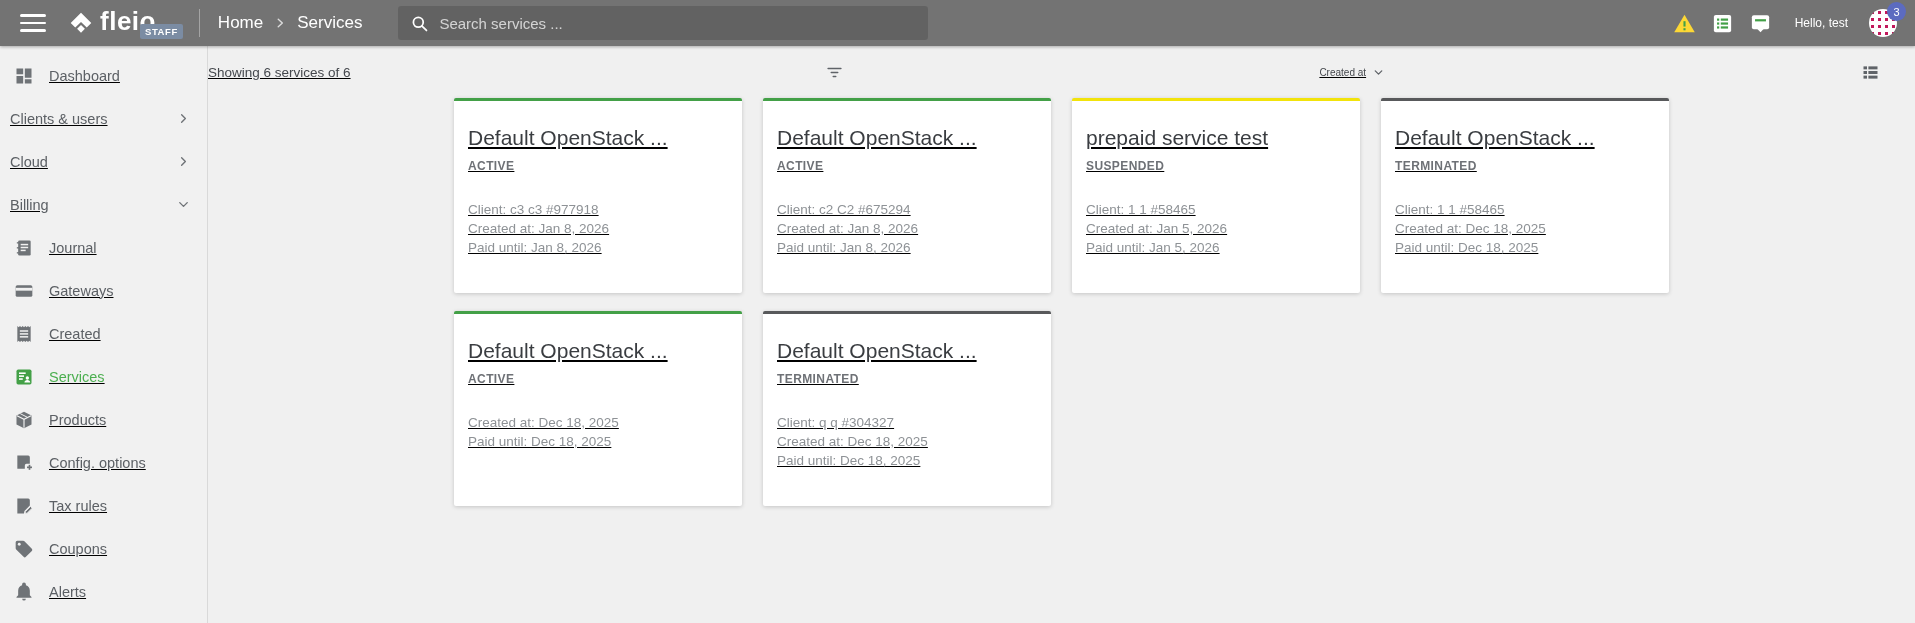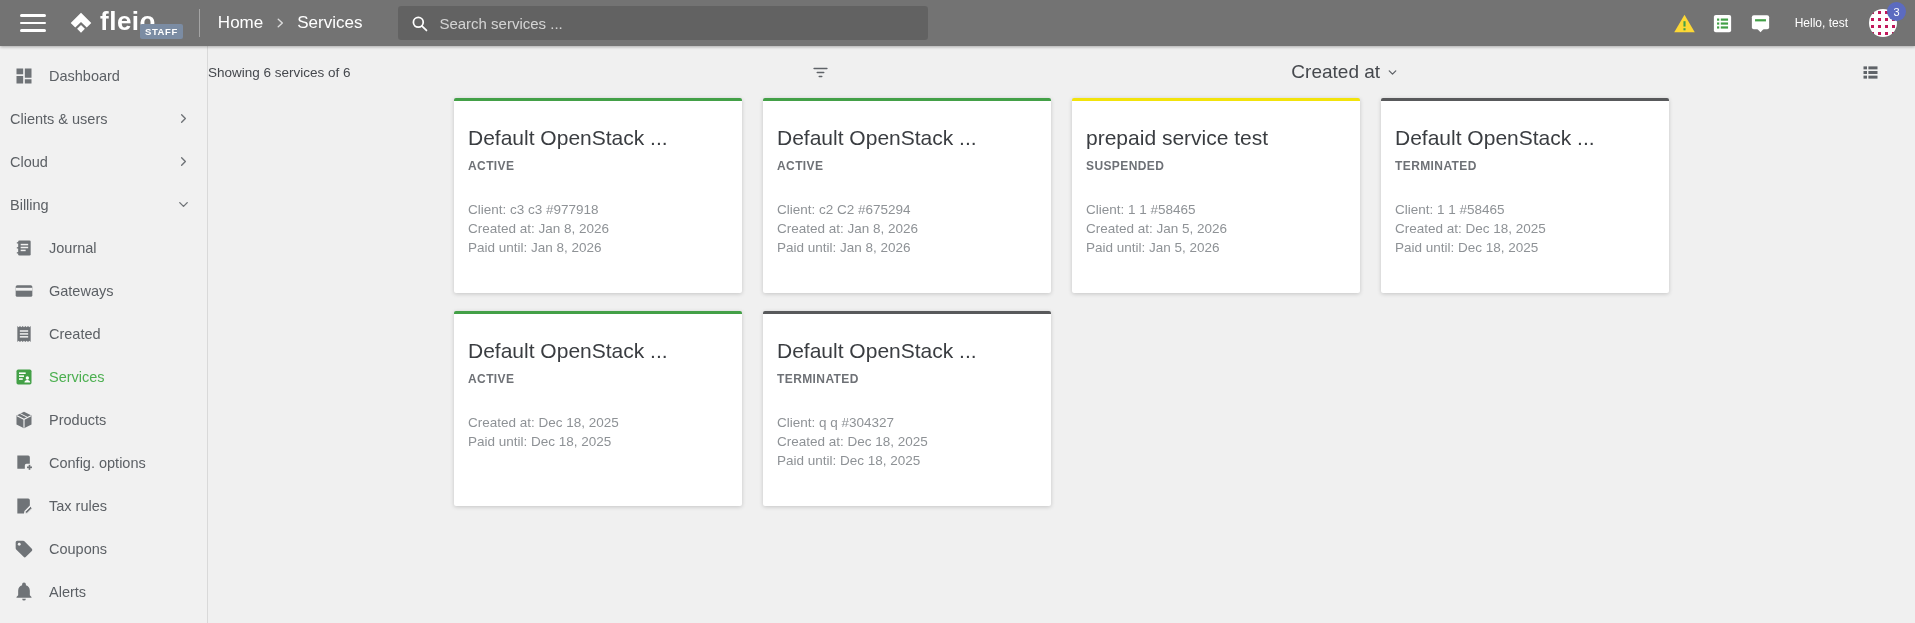--- a/index.html
+++ b/index.html
@@ -32,36 +32,36 @@
   .tb-icon { display:flex; cursor:pointer; }
   .greeting { font-size:12px; margin:0 6px 0 8px; white-space:nowrap; }
   .avatar { width:28px; height:28px; border-radius:50%; background-color:#fff;
     background-image:radial-gradient(#c2185b 1.5px, transparent 2px);
     background-size:7px 7px; position:relative; cursor:pointer; flex-shrink:0; }
   .avatar-badge { position:absolute; top:-7px; right:-9px; width:19px; height:19px;
     border-radius:50%; background:#5c6bc0; color:#fff; font-size:11px;
     display:flex; align-items:center; justify-content:center; }
 
   
-  .shell { display:flex; height:577px; }
+  .shell { display:flex; height:577px;text-decoration:underline; }
   .sidebar { width:208px; flex-shrink:0; background:#f1f1f1; border-right:1px solid #d9d9d9;
     padding-top:8px; }
   .side-item { height:43px; display:flex; align-items:center; padding:0 16px 0 14px;
     color:#5c6065; font-size:14.5px; cursor:pointer; }
   .side-item .side-icon { width:20px; height:20px; display:flex; margin-right:15px; flex-shrink:0; }
   .side-item.group { padding-left:10px; }
   .side-item .chev { margin-left:auto; display:flex; }
   .side-item.active { color:#4caf50; }
 
   main { flex:1; }
   .toolbar { height:52px; display:flex; align-items:center; justify-content:space-between;
     gap:24px; padding-right:34px; color:#45484d; font-size:13.5px; }
   .tool-icon { display:flex; cursor:pointer; }
   .sort-btn { display:flex; align-items:center; gap:6px; background:none; border:0;
-    font-family:inherit; font-size:19px; color:#45484d; cursor:pointer; }
+    font-family:inherit; font-size:10px; color:#45484d; cursor:pointer; }
 
   .grid { width:1215px; margin:0 auto; display:grid;
     grid-template-columns:repeat(4,288px); gap:18px 21px; }
   .card { background:#fff; height:195px; border-top:3px solid #43a047; border-radius:2px;
     box-shadow:0 1px 4px rgba(0,0,0,.18); padding:25px 16px 0 14px; cursor:pointer; }
   .card-title { font-size:21px; color:#3a3d41; margin-bottom:9px; white-space:nowrap;
     overflow:hidden; }
   .card-status { font-size:12px; font-weight:bold; letter-spacing:.4px; color:#6e7176;
     margin-bottom:27px; }
   .card-line { font-size:13.5px; color:#8e9296; line-height:1.42; }

